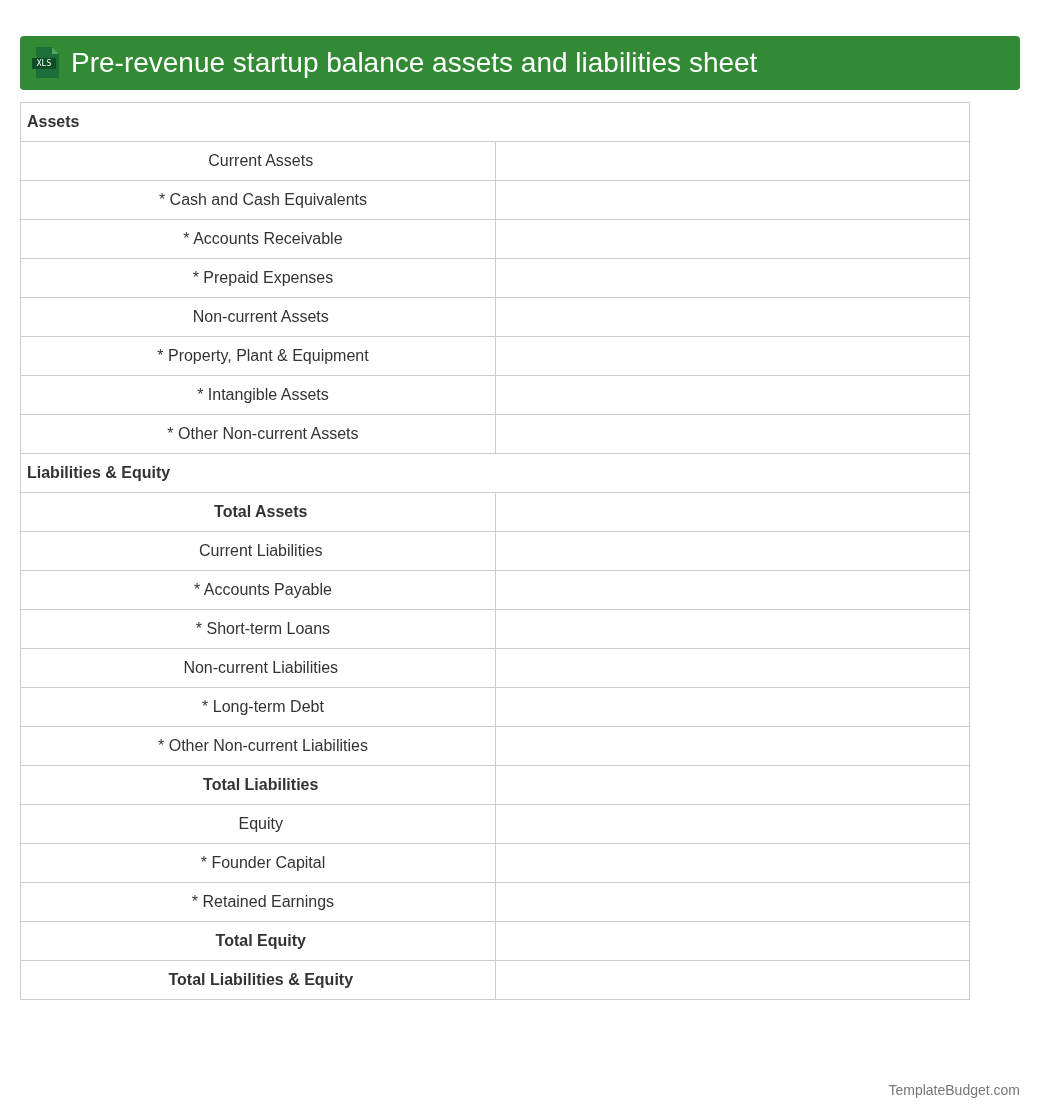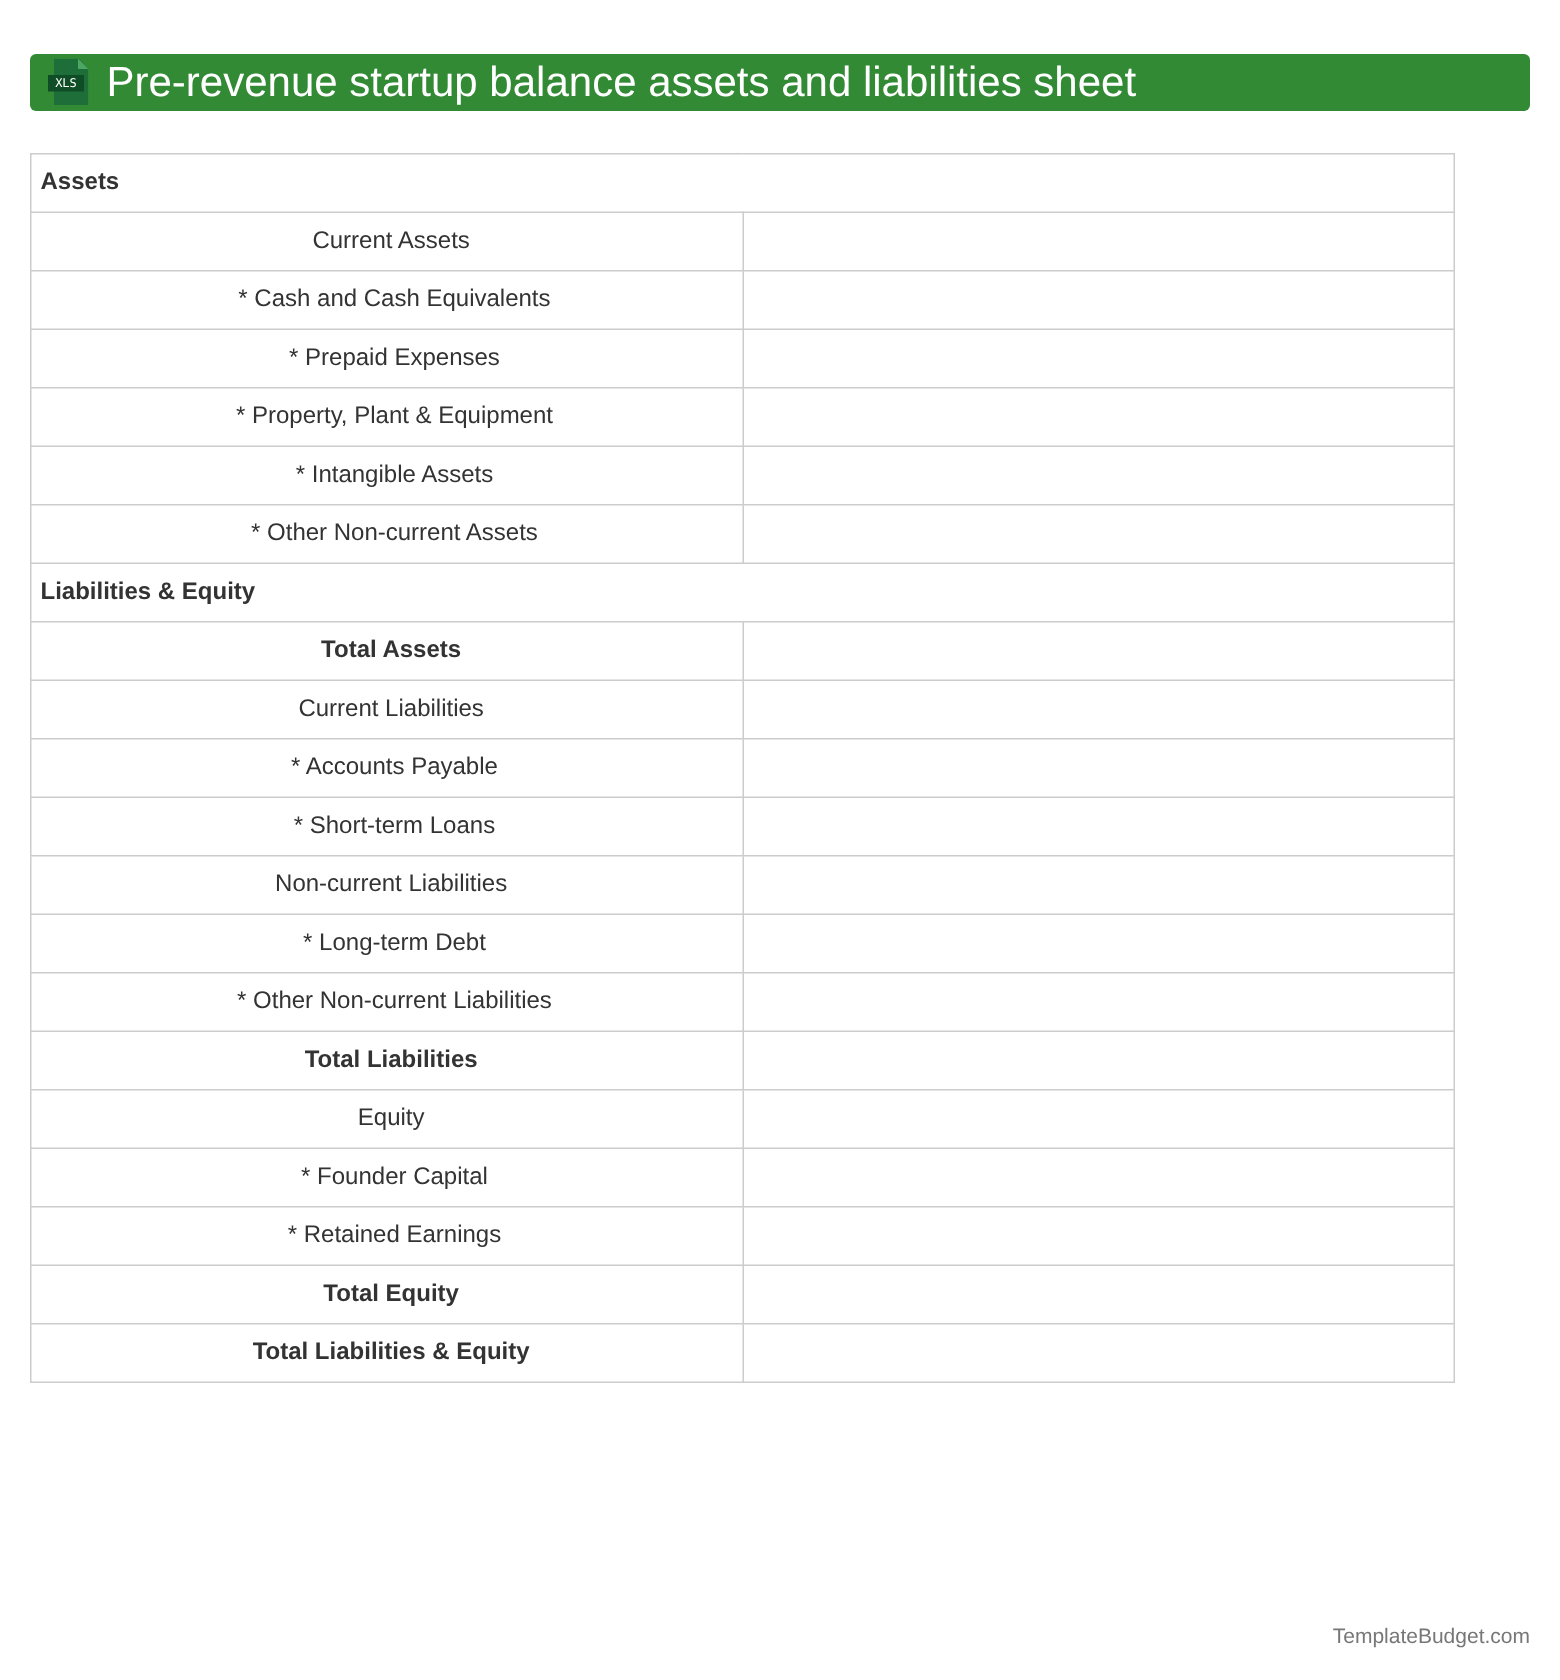--- a/index.html
+++ b/index.html
@@ -1,18 +1,18 @@
 <!DOCTYPE html>
 <html><head>
   <meta charset="utf-8">
   <style>
     html, body { margin: 0; padding: 0; background: #ffffff; }
     body { width: 1040px; height: 1120px; position: relative; font-family: "Liberation Sans", sans-serif; color: #333333; }
     .header {
-      position: absolute; left: 20px; top: 36px; width: 1000px; height: 38px;
+      position: absolute; left: 20px; top: 36px; width: 1000px; height: 54px;
       background: #338a35; border-radius: 4px; display: flex; align-items: center;
     }
     .file-icon { position: relative; width: 28px; height: 32px; margin-left: 12px; margin-right: 11px; }
     .file-icon .sheet {
       position: absolute; left: 4px; top: 0; width: 23px; height: 31px; background: #1e6e3a;
       clip-path: polygon(0 0, 72% 0, 100% 22%, 100% 100%, 0 100%);
     }
     .file-icon .fold {
       position: absolute; right: 1px; top: 0; width: 7px; height: 7px; background: #4ca765;
       clip-path: polygon(0 0, 100% 100%, 0 100%);
@@ -55,21 +55,29 @@
     </tr>
     <tr>
       <td class="label-cell">Current Assets</td>
       <td class="value-cell"></td>
     </tr>
     <tr>
       <td class="label-cell"> * Cash and Cash Equivalents</td>
       <td class="value-cell"></td>
     </tr>
     <tr>
+      <td class="label-cell"> * Accounts Receivable</td>
+      <td class="value-cell"></td>
+    </tr>
+    <tr>
       <td class="label-cell"> * Prepaid Expenses</td>
+      <td class="value-cell"></td>
+    </tr>
+    <tr>
+      <td class="label-cell">Non-current Assets</td>
       <td class="value-cell"></td>
     </tr>
     <tr>
       <td class="label-cell"> * Property, Plant &amp; Equipment</td>
       <td class="value-cell"></td>
     </tr>
     <tr>
       <td class="label-cell"> * Intangible Assets</td>
       <td class="value-cell"></td>
     </tr>

